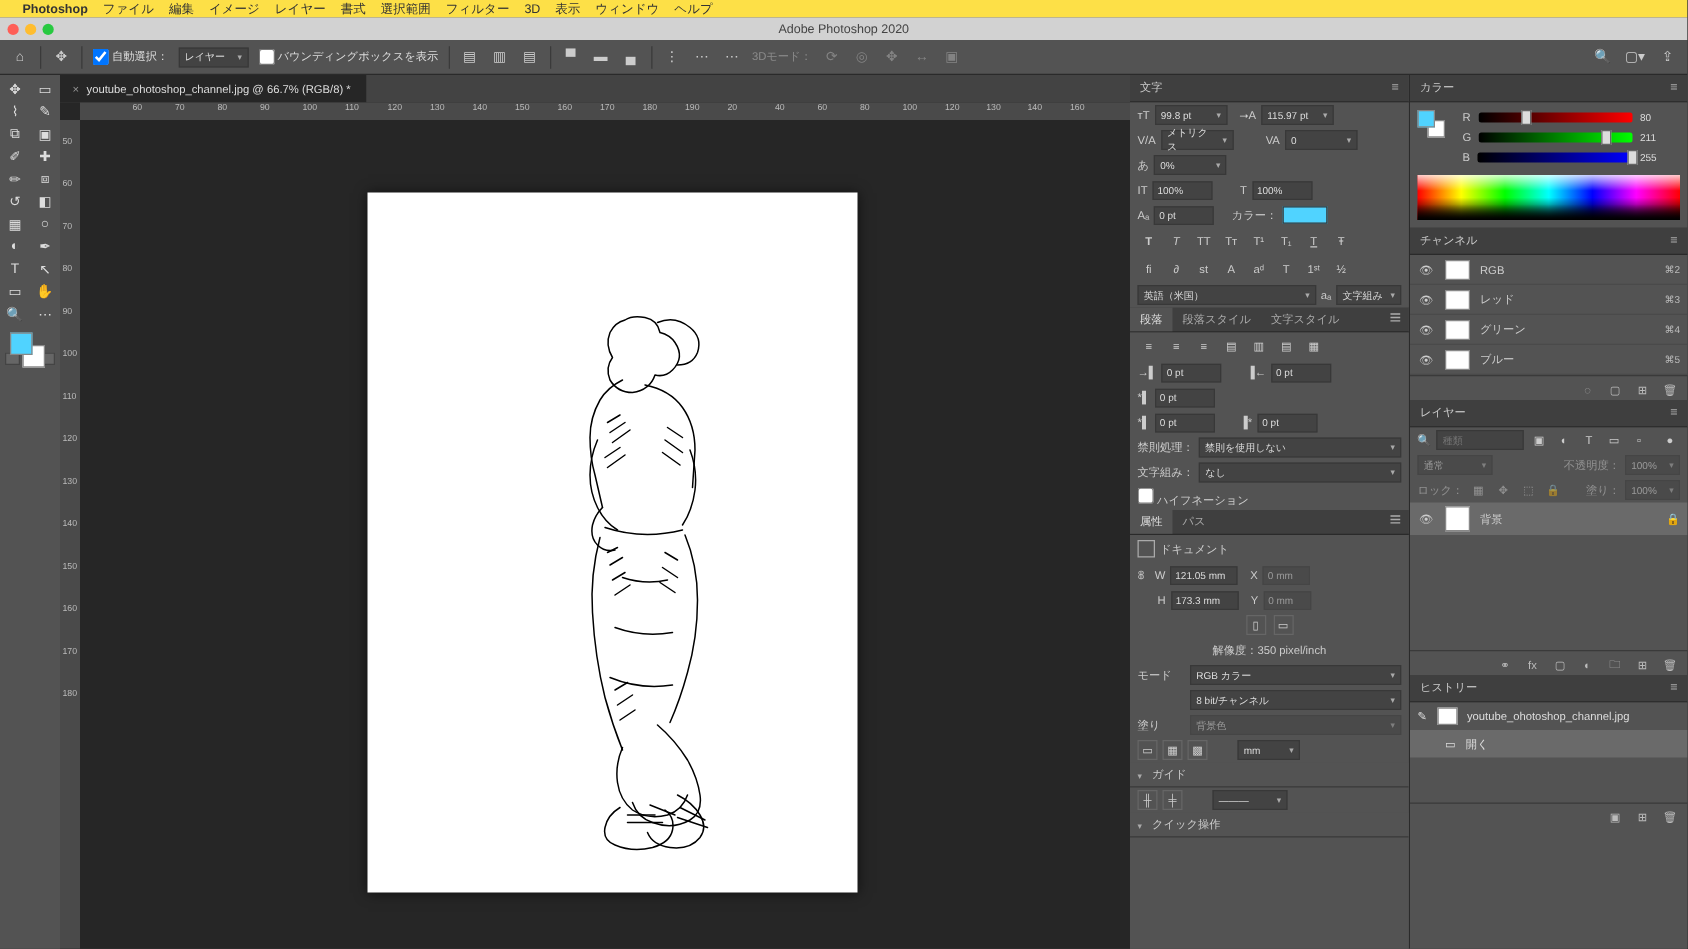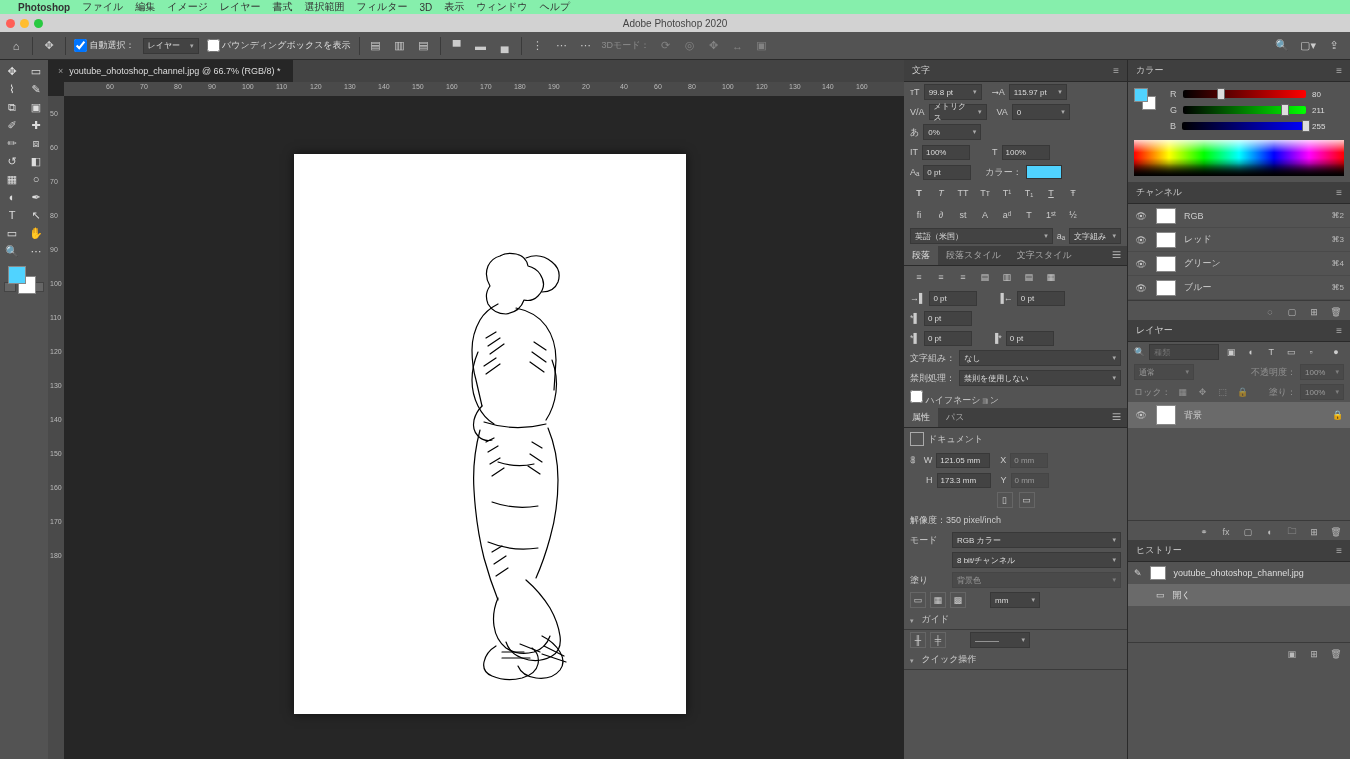--- a/index.html
+++ b/index.html
@@ -1,19 +1,19 @@
 <!DOCTYPE html>
 <html><head>
 <meta charset="utf-8">
 <style>
 * { margin: 0; padding: 0; box-sizing: border-box; font-family: -apple-system, "Helvetica Neue", sans-serif; }
 body { width: 1350px; height: 759px; background: #535353; overflow: hidden; user-select: none; }
 
 
-.mac-menubar { height: 14px; background: #86efac; display: flex; align-items: center; font-size: 10px; color: #333; padding-left: 6px; gap: 12px; }
+.mac-menubar { height: 14px; background: #fde047; display: flex; align-items: center; font-size: 10px; color: #333; padding-left: 6px; gap: 12px; }
 .traffic { display: flex; gap: 5px; margin-right: 8px; }
 .dot { width: 8px; height: 8px; border-radius: 50%; }
 .dot.r { background: #ff5f57; } .dot.y { background: #ffbd2e; } .dot.g { background: #28c940; }
 .mac-menubar .app { font-weight: 600; }
 
 
 .titlebar { height: 18px; background: #d2d2d2; display: flex; justify-content: center; align-items: center; font-size: 10px; color: #444; position: relative; }
 .titlebar .traffic { position: absolute; left: 6px; }
 .titlebar .dot { width: 9px; height: 9px; }
 
@@ -287,21 +287,21 @@
           <span style="margin-left:6px">⭢A</span>
             <div class="sel" style="width:58px">
               <span>115.97 pt</span>
             </div>
         </div>
         <div class="row">
           <span>V/A</span>
             <div class="sel" style="width:58px">
               <span>メトリクス</span>
             </div>
-          <span style="margin-left:6px">VA</span>
+          <span style="margin-left:22px">VA</span>
             <div class="sel" style="width:58px">
               <span>0</span>
             </div>
         </div>
         <div class="row">
             <span>あ</span>
             <div class="sel" style="width:58px">
               <span>0%</span>
             </div>
           </div>
@@ -396,29 +396,29 @@
           <span>*▌</span>
             <div class="field" style="width:48px">
               <span>0 pt</span>
             </div>
           <span style="margin-left:16px">▐*</span>
             <div class="field" style="width:48px">
               <span>0 pt</span>
             </div>
         </div>
         <div class="row">
+            <span>禁則処理：</span>
+            <div class="sel" style="flex:1">
+              <span>禁則を使用しない</span>
+            </div>
+          </div>
+        <div class="row">
             <span>文字組み：</span>
             <div class="sel" style="flex:1">
               <span>なし</span>
-            </div>
-          </div>
-        <div class="row">
-            <span>禁則処理：</span>
-            <div class="sel" style="flex:1">
-              <span>禁則を使用しない</span>
             </div>
           </div>
         <div class="row">
             <label><input type="checkbox" style=""> <span>ハイフネーション</span></label>
           </div>
       </div>
 
       <div class="tabrow">
         <div class="ptab active">属性</div>
         <div class="ptab">パス</div>
@@ -447,21 +447,21 @@
             </div>
           <span style="margin-left:6px">Y</span>
             <div class="field" style="width:38px;opacity:.5">
               <span>0 mm</span>
             </div>
         </div>
         <div class="row" style="justify-content:center;gap:6px">
           <div class="iconbtn" style="border:1px solid #666">▯</div>
           <div class="iconbtn" style="border:1px solid #666">▭</div>
         </div>
-        <div class="row" style="">
+        <div class="row" style="justify-content:center">
             <span>解像度：350 pixel/inch</span>
           </div>
         <div class="row">
             <span style="width:38px">モード</span>
             <div class="sel" style="flex:1">
               <span>RGB カラー</span>
             </div>
           </div>
         <div class="row">
             <span style="width:38px"></span>

